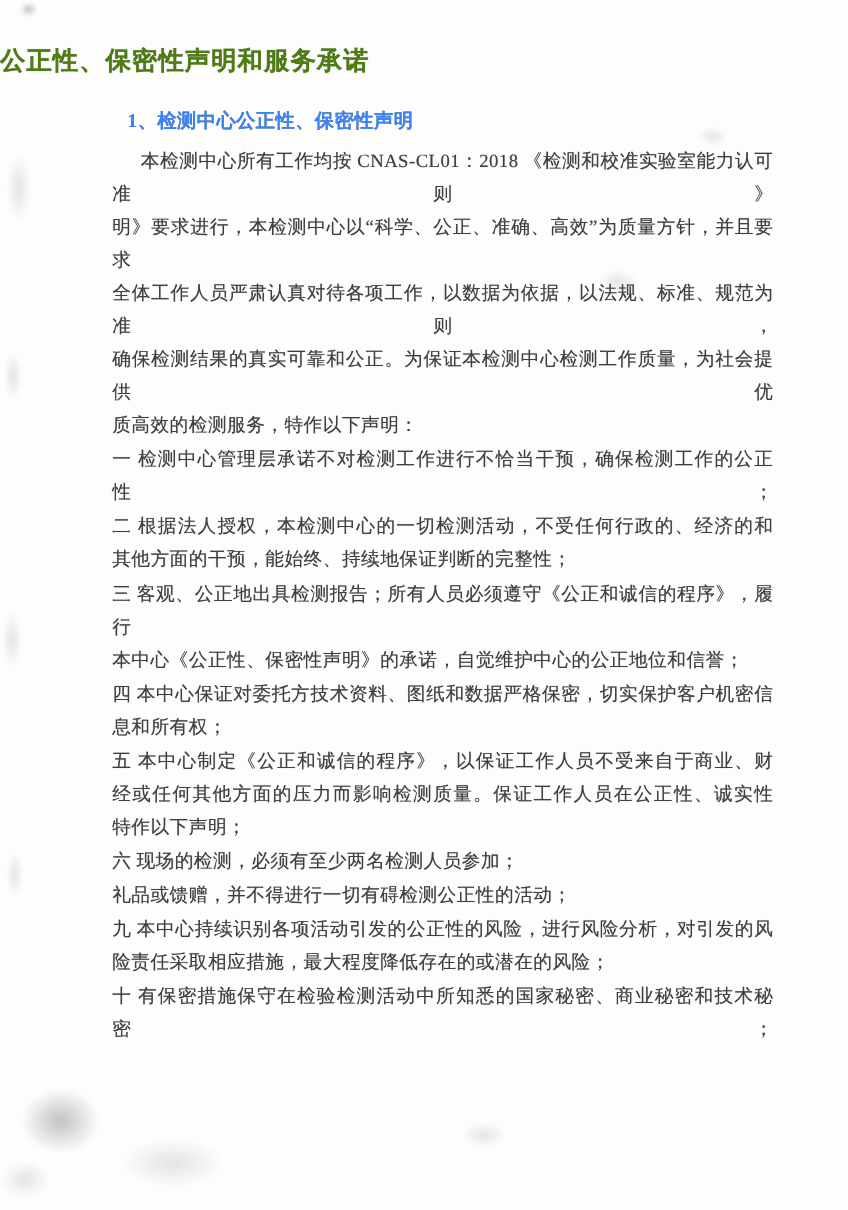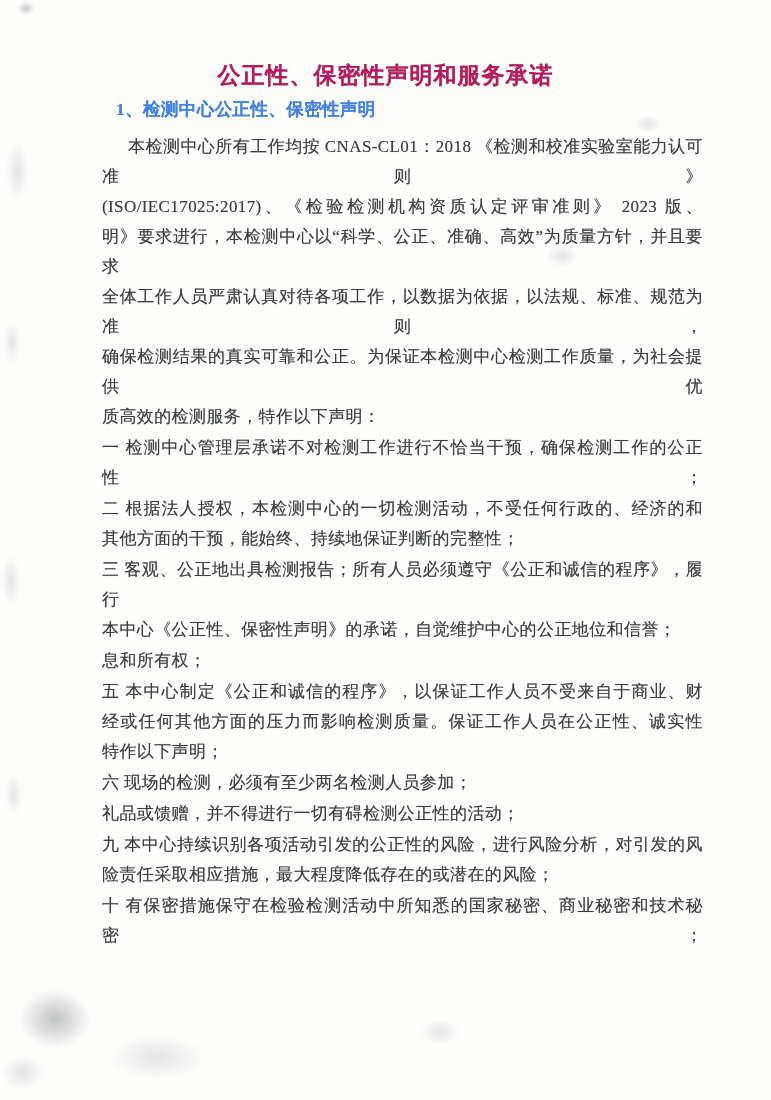--- a/index.html
+++ b/index.html
@@ -10,26 +10,25 @@
     font-family: "Liberation Serif", "DejaVu Serif", serif;
     color: #3d4043;
   }
   .page {
     position: relative;
     width: 771px; height: 1100px;
     background: #fdfdfc;
   }
   .doc-title {
     margin: 0;
-    padding-top: 60px;
-    text-align: center;
+    padding-top: 40px;
     font-size: 23px;
     font-weight: 700;
     letter-spacing: 1px;
-    color: #be185d;
+    color: #4d7c0f;
     text-shadow: 0 0 0.7px rgba(60,60,60,.7);
   }
   .content {
     position: absolute;
     left: 102px;
     top: 96px;
     width: 601px;
   }
   .section-heading {
     margin: 0 0 0 14px;
@@ -72,40 +71,40 @@
 <div class="page">
 
   <h1 class="doc-title">公正性、保密性声明和服务承诺</h1>
 
   <div class="content body-text">
 
     <h2 class="section-heading">1、检测中心公正性、保密性声明</h2>
 
     <div class="para">
       <div class="line indent fill">本检测中心所有工作均按 CNAS-CL01：2018 《检测和校准实验室能力认可准则》</div>
-      <div class="line fill">(ISO/IEC17025:2017)、《检验检测机构资质认定评审准则》 2023 版、</div>
       <div class="line fill">明》要求进行，本检测中心以“科学、公正、准确、高效”为质量方针，并且要求</div>
       <div class="line fill">全体工作人员严肃认真对待各项工作，以数据为依据，以法规、标准、规范为准则，</div>
       <div class="line fill">确保检测结果的真实可靠和公正。为保证本检测中心检测工作质量，为社会提供优</div>
       <div class="line wrapok">质高效的检测服务，特作以下声明：</div>
     </div>
 
     <div>
       <div class="item">
         <div class="line fill">一 检测中心管理层承诺不对检测工作进行不恰当干预，确保检测工作的公正性；</div>
       </div>
       <div class="item">
         <div class="line fill">二 根据法人授权，本检测中心的一切检测活动，不受任何行政的、经济的和</div>
         <div class="line wrapok">其他方面的干预，能始终、持续地保证判断的完整性；</div>
       </div>
       <div class="item">
         <div class="line fill">三 客观、公正地出具检测报告；所有人员必须遵守《公正和诚信的程序》，履行</div>
         <div class="line wrapok">本中心《公正性、保密性声明》的承诺，自觉维护中心的公正地位和信誉；</div>
       </div>
       <div class="item">
+        <div class="line fill">四 本中心保证对委托方技术资料、图纸和数据严格保密，切实保护客户机密信</div>
         <div class="line wrapok">息和所有权；</div>
       </div>
       <div class="item">
         <div class="line fill">五 本中心制定《公正和诚信的程序》，以保证工作人员不受来自于商业、财</div>
         <div class="line fill">经或任何其他方面的压力而影响检测质量。保证工作人员在公正性、诚实性</div>
         <div class="line wrapok">特作以下声明；</div>
       </div>
       <div class="item">
         <div class="line wrapok">六 现场的检测，必须有至少两名检测人员参加；</div>
       </div>

